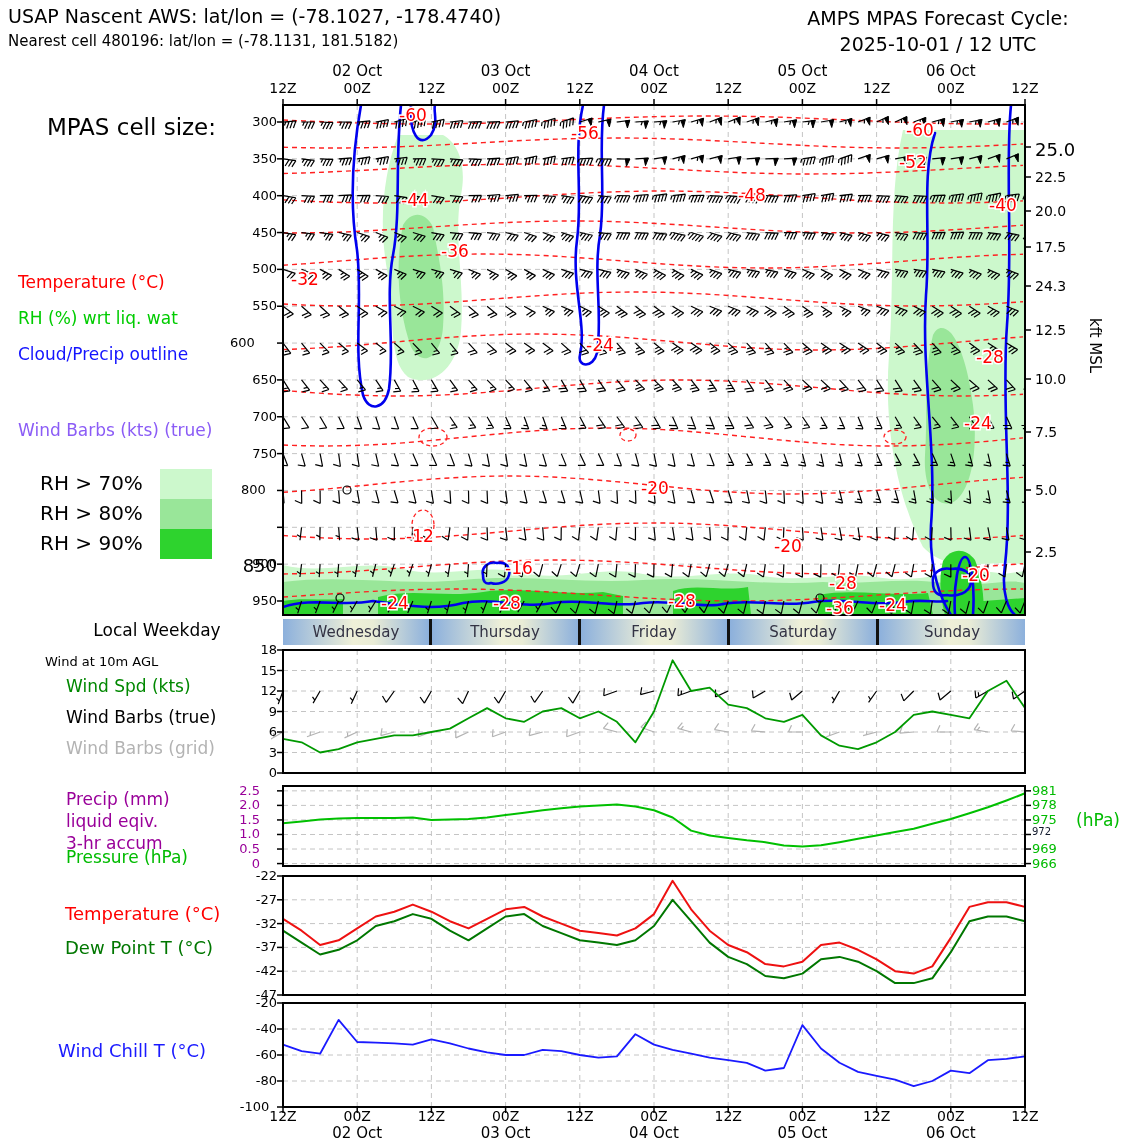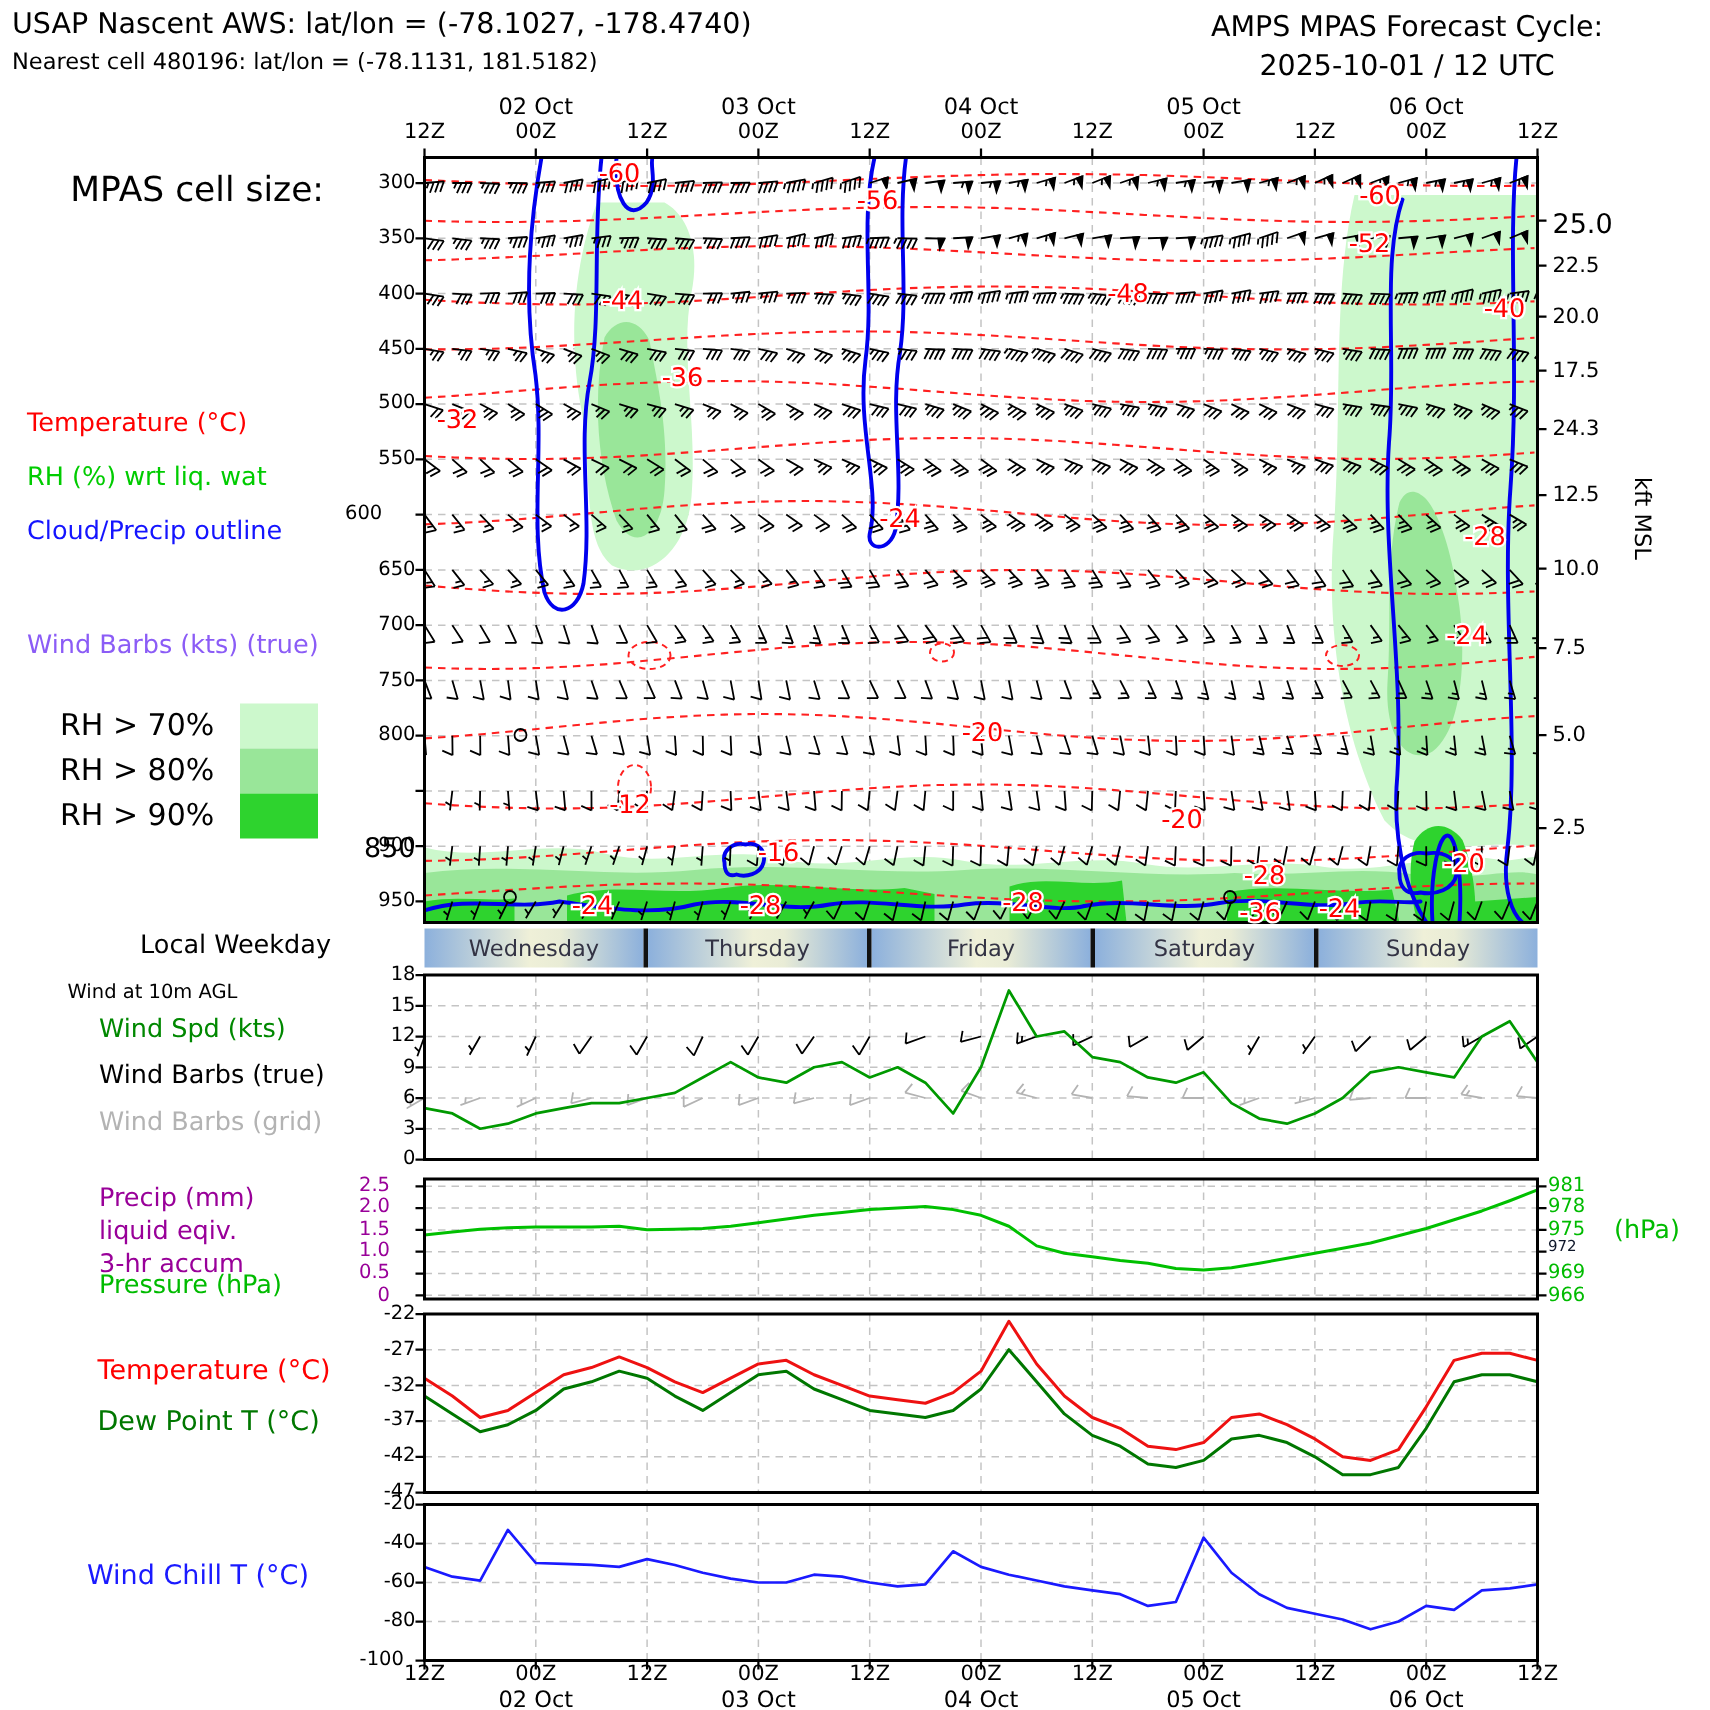--- a/index.html
+++ b/index.html
@@ -1035,21 +1035,21 @@
 <div class="abs" style="left: 230px; width: 47px; text-align: right; top: 114px; font-size: 13px;">300</div>
 <div class="abs" style="left: 230px; width: 47px; text-align: right; top: 150.846px; font-size: 13px;">350</div>
 <div class="abs" style="left: 230px; width: 47px; text-align: right; top: 187.692px; font-size: 13px;">400</div>
 <div class="abs" style="left: 230px; width: 47px; text-align: right; top: 224.538px; font-size: 13px;">450</div>
 <div class="abs" style="left: 230px; width: 47px; text-align: right; top: 261.384px; font-size: 13px;">500</div>
 <div class="abs" style="left: 230px; width: 47px; text-align: right; top: 298.23px; font-size: 13px;">550</div>
 <div class="abs" style="left: 230px; width: 47px; text-align: left; top: 335.076px; font-size: 13px;">600</div>
 <div class="abs" style="left: 230px; width: 47px; text-align: right; top: 371.922px; font-size: 13px;">650</div>
 <div class="abs" style="left: 230px; width: 47px; text-align: right; top: 408.768px; font-size: 13px;">700</div>
 <div class="abs" style="left: 230px; width: 47px; text-align: right; top: 445.614px; font-size: 13px;">750</div>
-<div class="abs" style="left: 230px; width: 47px; text-align: right; top: 482.46px; font-size: 13px;">800</div>
+<div class="abs" style="left: 230px; width: 47px; text-align: center; top: 482.46px; font-size: 13px;">800</div>
 <div class="abs" style="left: 230px; width: 47px; text-align: right; top: 519.306px; font-size: 18px; margin-top: 36px;">850</div>
 <div class="abs" style="left: 230px; width: 47px; text-align: right; top: 556.152px; font-size: 13px;">900</div>
 <div class="abs" style="left: 230px; width: 47px; text-align: right; top: 592.998px; font-size: 13px;">950</div>
 <div class="abs" style="left: 1035px; top: 139px; font-size: 18px;">25.0</div>
 <div class="abs" style="left: 1035px; top: 169px; font-size: 14px;">22.5</div>
 <div class="abs" style="left: 1035px; top: 203px; font-size: 14px;">20.0</div>
 <div class="abs" style="left: 1035px; top: 239px; font-size: 14px;">17.5</div>
 <div class="abs" style="left: 1035px; top: 278px; font-size: 14px;">24.3</div>
 <div class="abs" style="left: 1035px; top: 322px; font-size: 14px;">12.5</div>
 <div class="abs" style="left: 1035px; top: 371px; font-size: 14px;">10.0</div>

